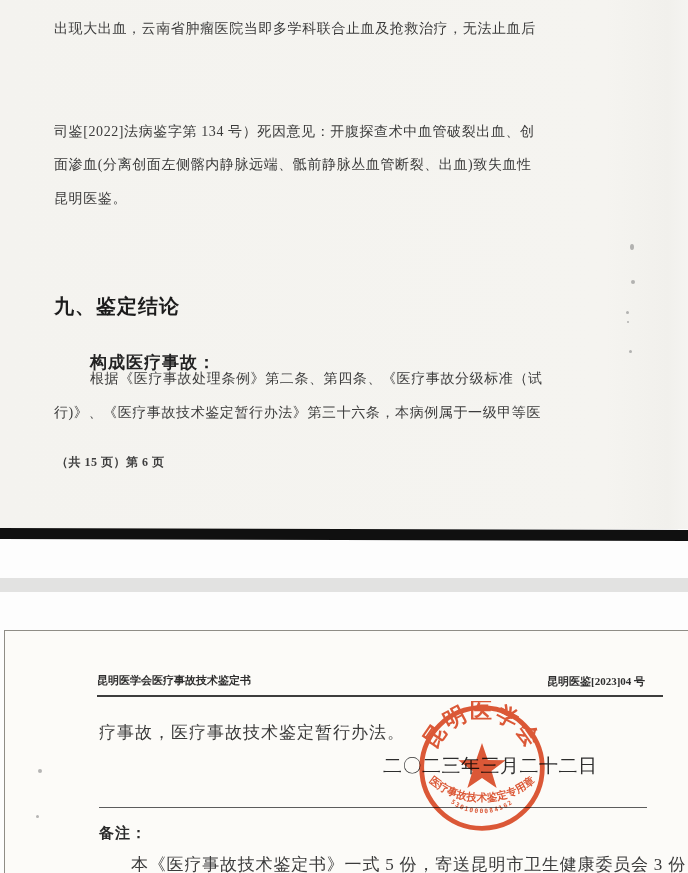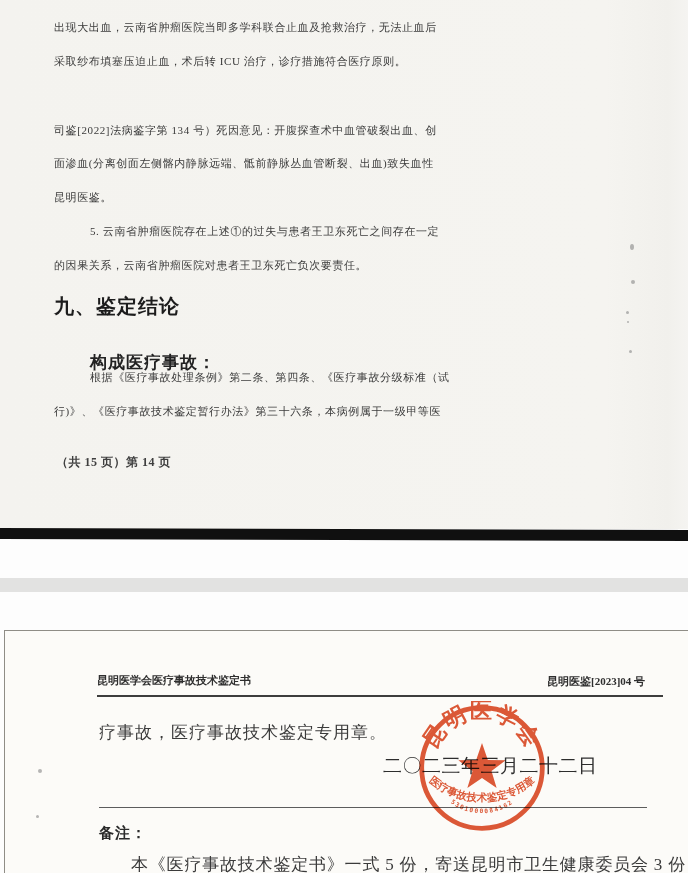--- a/index.html
+++ b/index.html
@@ -8,21 +8,21 @@
     background:#fdfdfd;
     font-family:"Liberation Serif","DejaVu Serif",serif;
   }
   
   .page1{
     position:absolute;left:0;top:0;width:688px;height:529px;
     background:linear-gradient(90deg,#f4f3ef 0%,#f5f4f0 88%,#f1f0ec 97%,#f5f4f1 100%);
   }
   .line{
     position:absolute;white-space:nowrap;
-    font-size:11px;letter-spacing:0.6px;color:#3b3b3b;
+    font-size:14px;letter-spacing:0.6px;color:#3b3b3b;
   }
   .indent{left:90px;}
   .flush{left:54px;}
   .p1-heading{
     position:absolute;left:54px;white-space:nowrap;
     font-size:20px;font-weight:bold;color:#1c1c1c;letter-spacing:1px;
   }
   .p1-subheading{
     position:absolute;left:90px;white-space:nowrap;
     font-size:17px;font-weight:bold;color:#222;letter-spacing:1px;margin-top:16px;
@@ -82,47 +82,44 @@
     font-size:17px;letter-spacing:0.8px;color:#3b3b3b;
   }
   
   .speck{position:absolute;background:#8f8f8f;border-radius:50%;opacity:0.65;}
 </style>
 </head>
 <body>
 
 <div class="page1">
   <div class="line flush" style="top:20px">出现大出血，云南省肿瘤医院当即多学科联合止血及抢救治疗，无法止血后</div>
-  <div class="line flush" style="top:54px">采取纱布填塞压迫止血，术后转 ICU 治疗，诊疗措施符合医疗原则。</div>
   <div class="line flush" style="top:123px">司鉴[2022]法病鉴字第 134 号）死因意见：开腹探查术中血管破裂出血、创</div>
   <div class="line flush" style="top:156px">面渗血(分离创面左侧髂内静脉远端、骶前静脉丛血管断裂、出血)致失血性</div>
   <div class="line flush" style="top:190px">昆明医鉴。</div>
-  <div class="line indent" style="top:224px">5. 云南省肿瘤医院存在上述①的过失与患者王卫东死亡之间存在一定</div>
-  <div class="line flush" style="top:258px">的因果关系，云南省肿瘤医院对患者王卫东死亡负次要责任。</div>
   <div class="p1-heading" style="top:293px">九、鉴定结论</div>
   <div class="p1-subheading" style="top:335px">构成医疗事故：</div>
   <div class="line flush" style="top:404px">行)》、《医疗事故技术鉴定暂行办法》第三十六条，本病例属于一级甲等医</div>
   <div class="line indent" style="top:370px">根据《医疗事故处理条例》第二条、第四条、《医疗事故分级标准（试</div>
-  <div class="p1-footer" style="top:454px">（共 15 页）第 14 页</div>
+  <div class="p1-footer" style="top:454px">（共 15 页）第 6 页</div>
 
   <div class="speck" style="left:630px;top:244px;width:4px;height:6px"></div>
   <div class="speck" style="left:631px;top:280px;width:4px;height:4px"></div>
   <div class="speck" style="left:626px;top:311px;width:3px;height:3px"></div>
   <div class="speck" style="left:627px;top:321px;width:2px;height:2px"></div>
   <div class="speck" style="left:629px;top:350px;width:3px;height:3px"></div>
 </div>
 
 <div class="black-bar"></div>
 <div class="gray-strip"></div>
 
 <div class="page2">
   <div class="p2-header-left">昆明医学会医疗事故技术鉴定书</div>
   <div class="p2-header-right">昆明医鉴[2023]04 号</div>
   <div class="p2-rule1"></div>
-  <div class="p2-body">疗事故，医疗事故技术鉴定专用章。</div>
+  <div class="p2-body">疗事故，医疗事故技术鉴定暂行办法。</div>
   <div class="p2-date">二〇二三年三月二十二日</div>
 
   <svg class="seal" viewBox="0 0 140 140">
     <circle cx="70" cy="70" r="63" fill="none" stroke-width="5" stroke="#dc4c28"></circle>
     <polygon points="70,44 76.1,61.6 94.7,62 79.9,73.2 85.3,91 70,80.4 54.7,91 60.1,73.2 45.3,62 63.9,61.6" fill="#dc4c28"></polygon>
     <defs>
       <path id="sealArcTop" d="M 22.1,49.7 A 52,52 0 0 1 117.9,49.7" fill="none"></path>
       <path id="sealArcCaption" d="M 12,82 A 85,85 0 0 0 128,82" fill="none"></path>
       <path id="sealArcCode" d="M 30,100 A 55,55 0 0 0 110,100" fill="none"></path>
     </defs>

